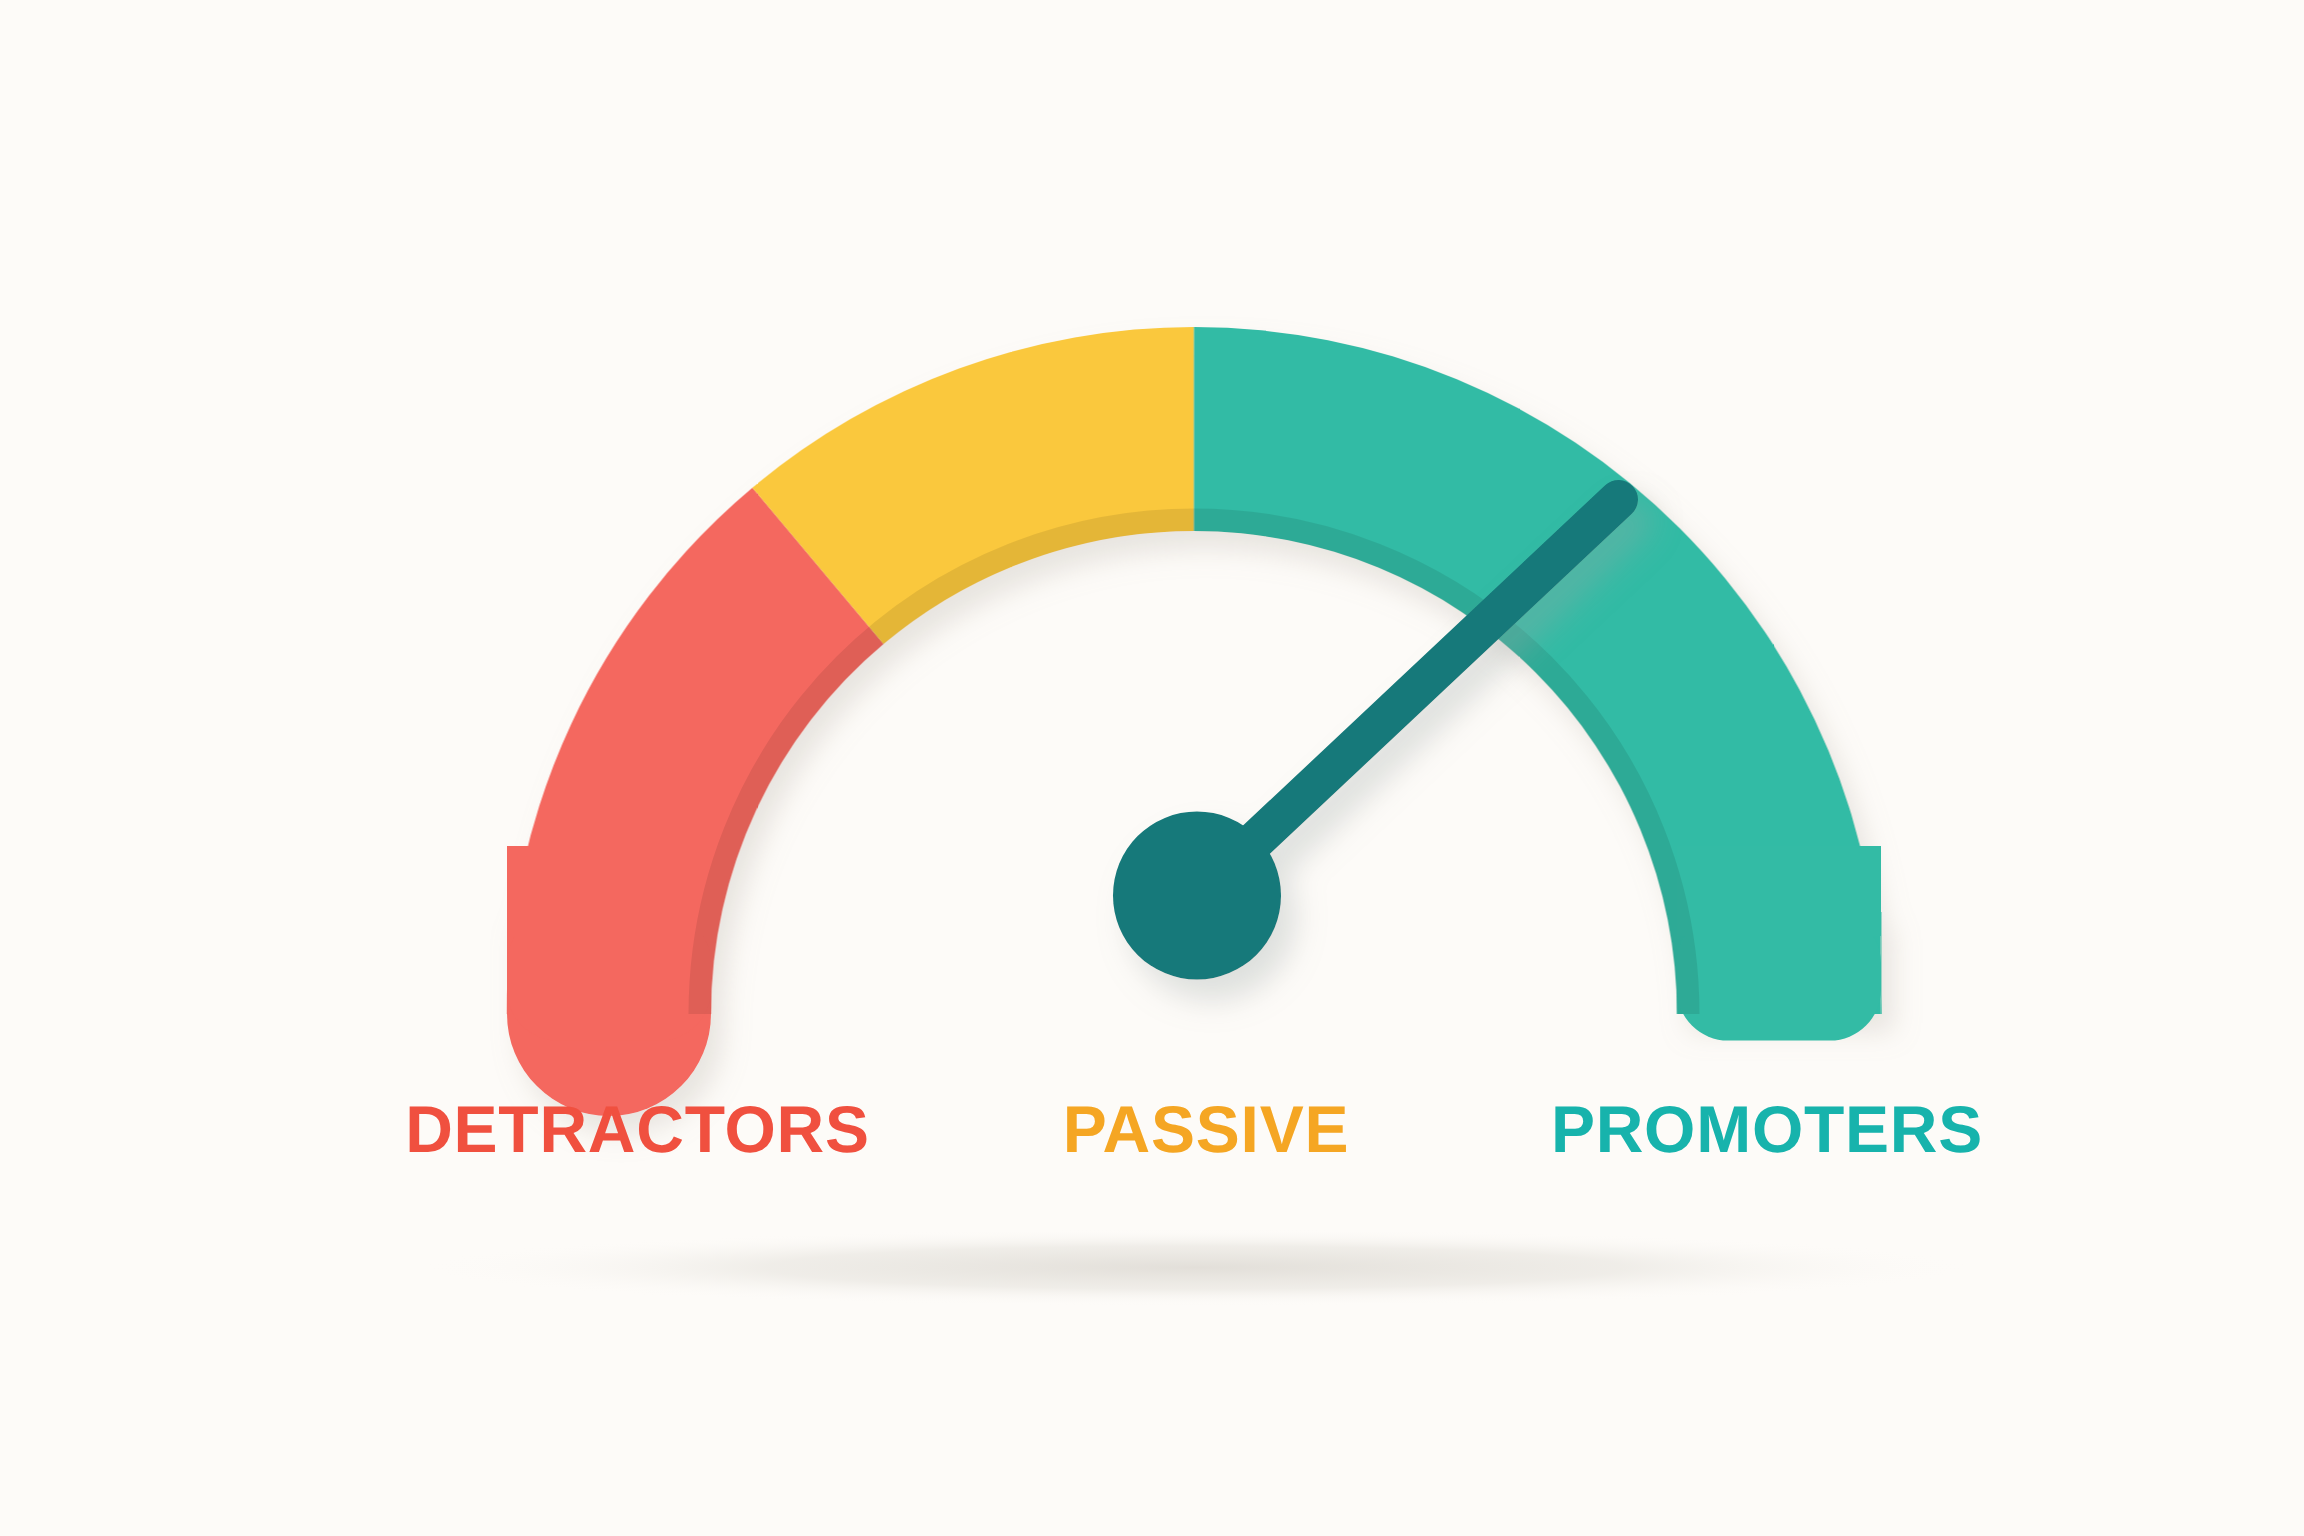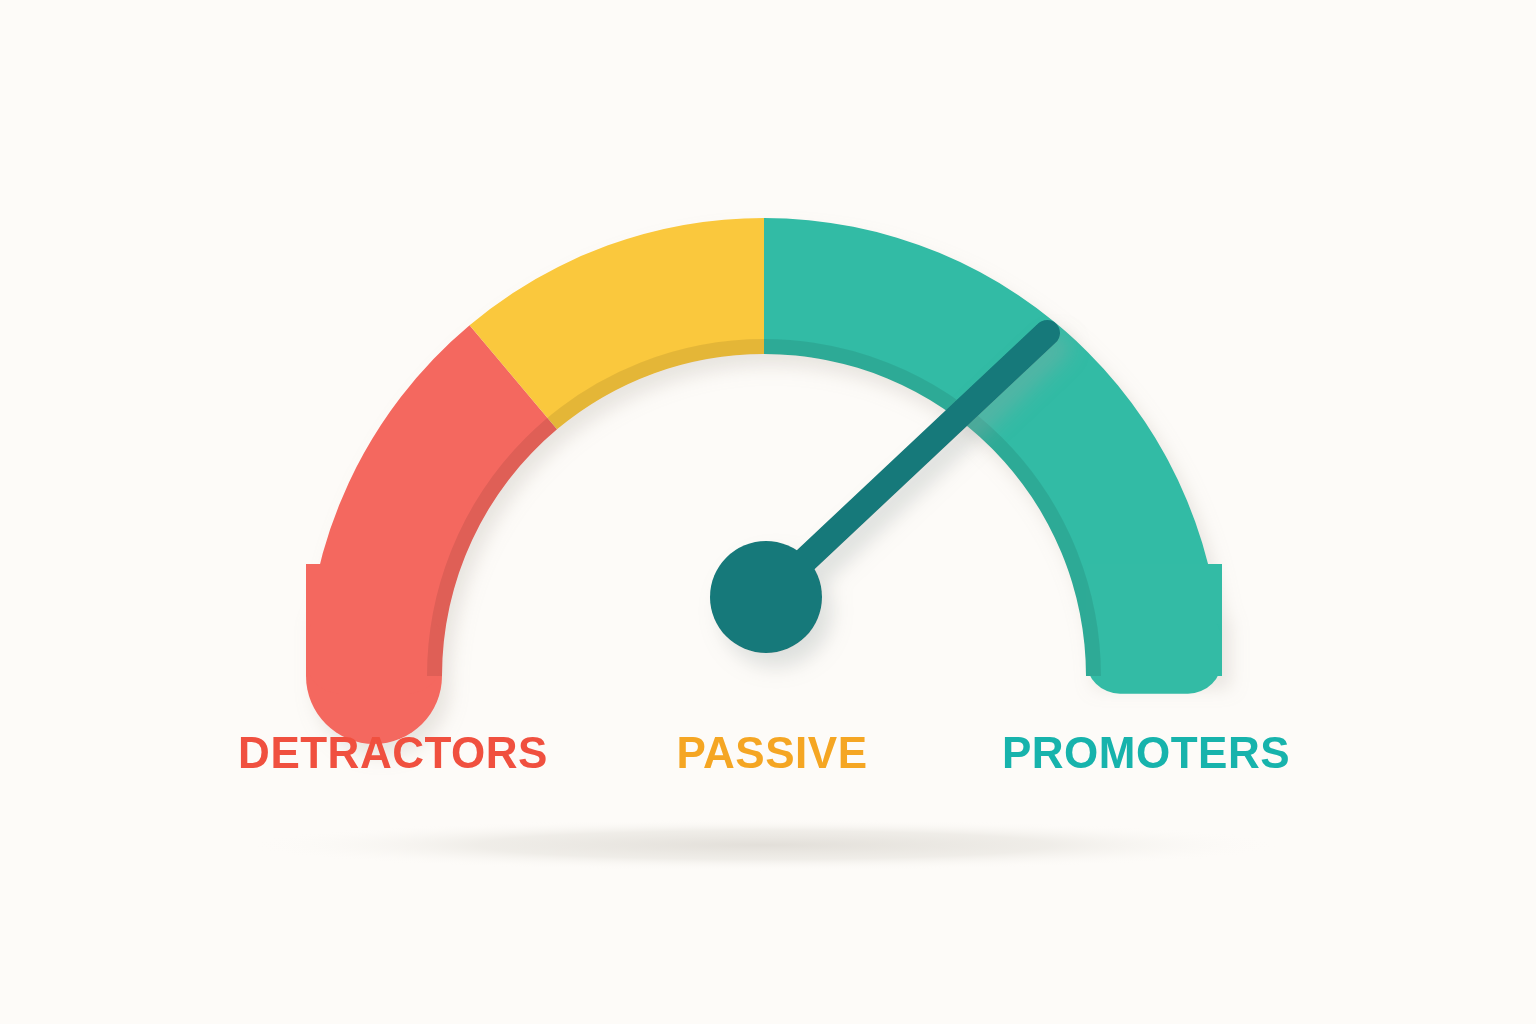--- a/index.html
+++ b/index.html
@@ -10,20 +10,21 @@
     width: 1536px;
     height: 1024px;
     background: #FDFBF8;
     font-family: "Liberation Sans", sans-serif;
     overflow: hidden;
   }
   #gauge-stage {
     position: relative;
     width: 1348px;
     height: 1024px;
+    margin-left: 32px;
   }
   #gauge-svg {
     position: absolute;
     top: 0;
     left: 0;
     width: 1536px;
     height: 1024px;
     display: block;
   }
   .seg-label {

